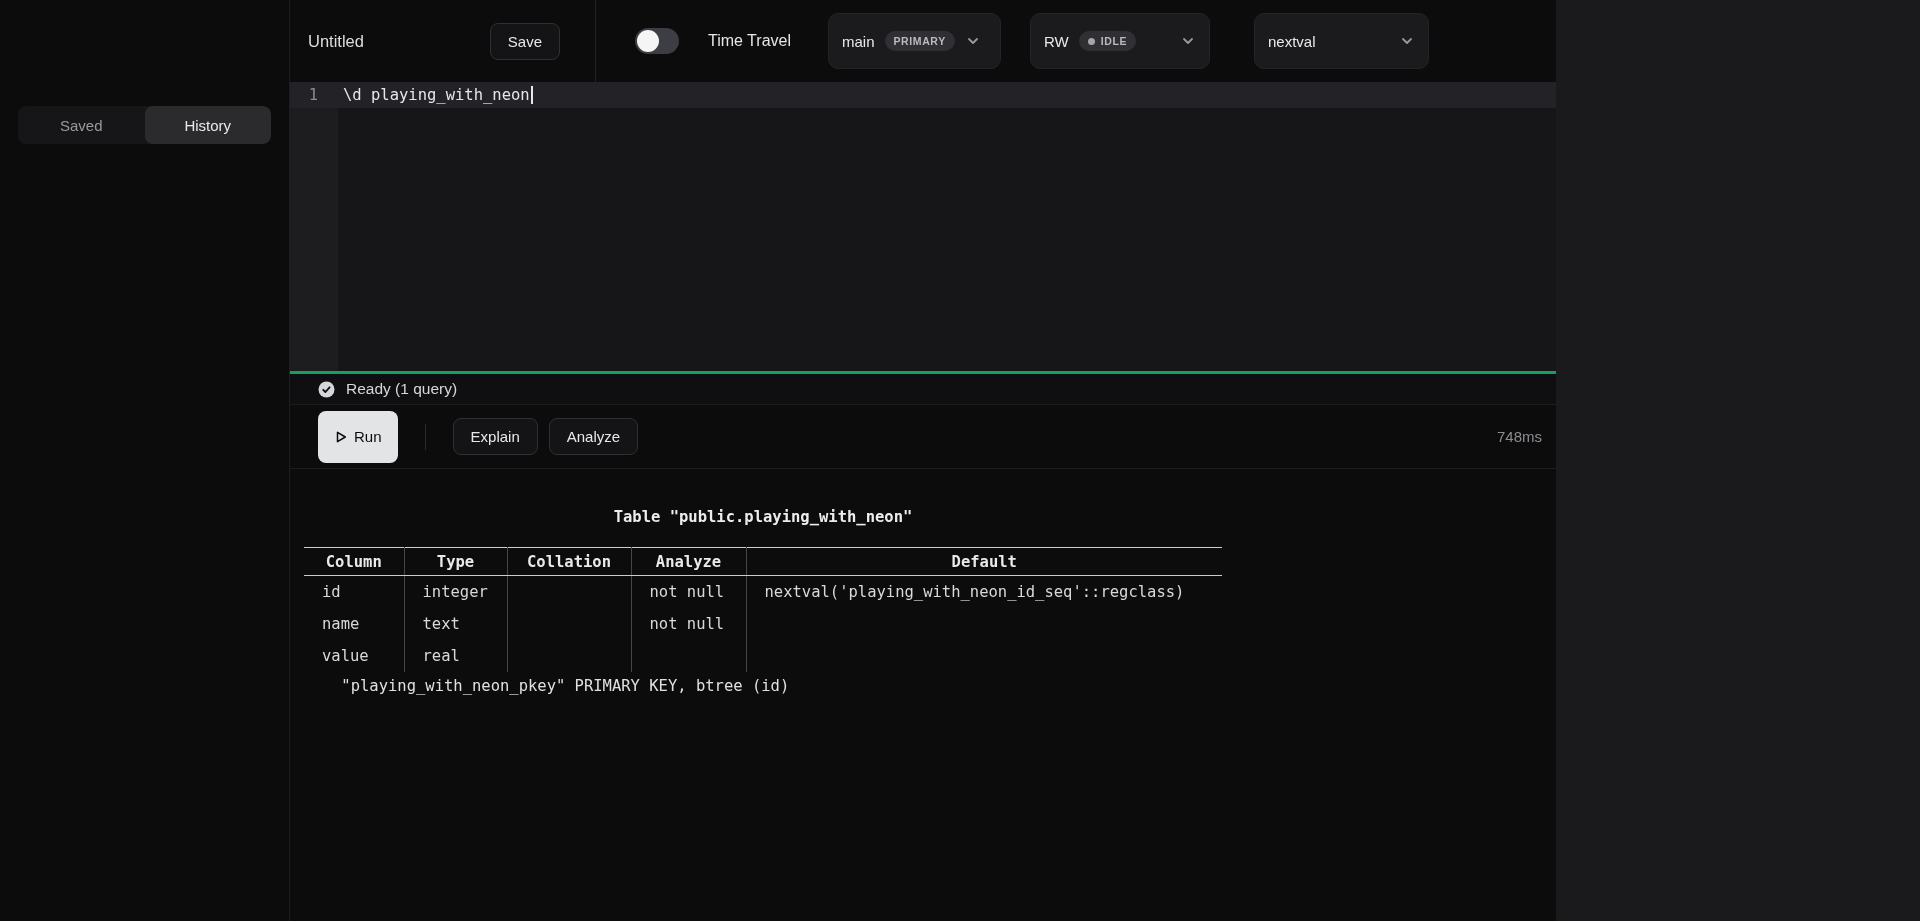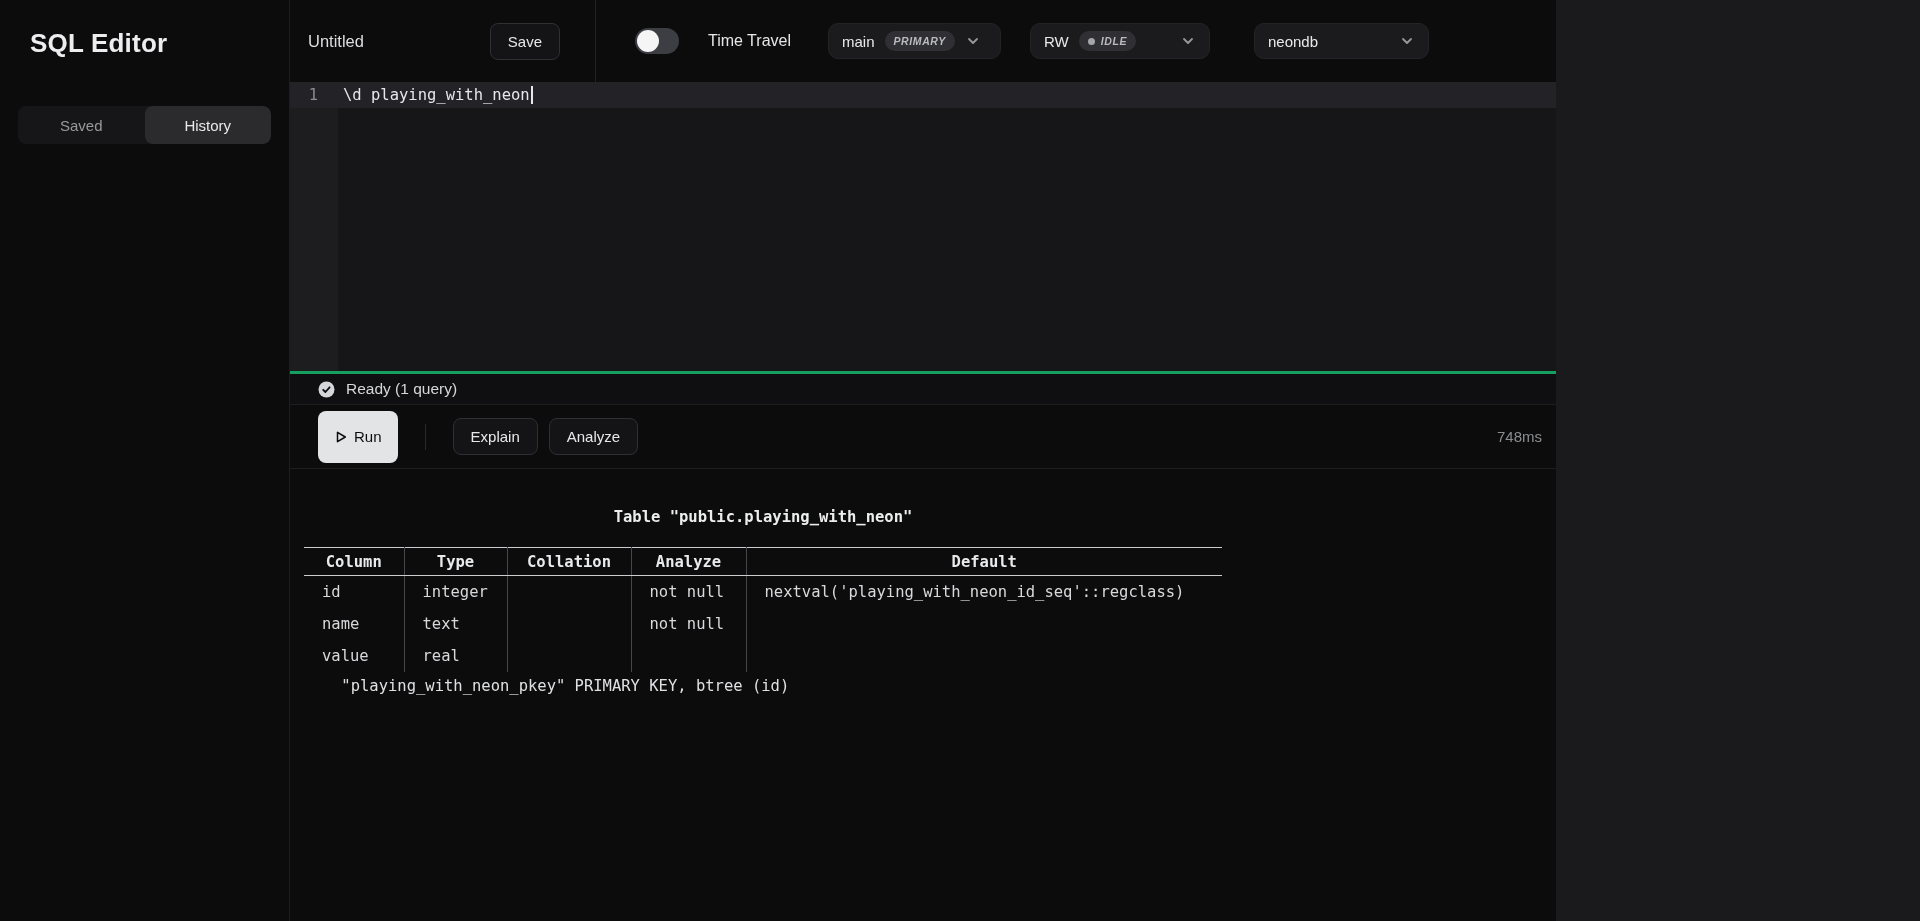--- a/index.html
+++ b/index.html
@@ -38,30 +38,30 @@
     height:37px; padding:0 17px; }
   .name-section .btn.dark { margin-left:auto; margin-right:18px; }
   .vdivider { width:1px; height:82px; background:#222225; }
 
   .toggle { position:relative; margin-left:22px; width:44px; height:26px;
     border-radius:13px; background:#3d3e43; border:none; cursor:pointer; flex:none; }
   .toggle .knob { position:absolute; left:2px; top:2px; width:22px; height:22px;
     border-radius:50%; background:#f5f5f6; }
   .toggle-label { margin-left:12px; font-size:16px; color:#e6e6e9; }
 
-  .dropdown { display:flex; align-items:center; gap:10px; height:36px;
+  .dropdown { display:flex; align-items:center; gap:10px; height:56px;
     background:#1b1b1e; border:1px solid #242428; border-radius:10px;
     padding:0 13px; color:#e9e9eb; font-size:15px; font-weight:500;
     font-family:inherit; cursor:pointer; }
   .dropdown.branch  { margin-left:20px; width:173px; }
   .dropdown.compute { margin-left:12px; width:180px; }
   .dropdown.db      { margin-left:27px; width:175px; }
   .pill { background:#303034; color:#b9bbbf; font-size:10.5px; font-weight:600;
     letter-spacing:.6px; padding:4px 9px; border-radius:999px; display:inline-flex;
-    align-items:center; gap:6px;font-style:italic; }
+    align-items:center; gap:6px; }
   .pill .dot { width:7px; height:7px; border-radius:50%;
     background:var(--idle-dot, #a4a6aa); }
   .chev { flex:none; }
   .chev.end { margin-left:auto; }
 
   
   .editor { position:absolute; left:0; top:82px; width:1266px; height:289px;
     background:#161618; cursor:text; }
   .gutter-col { position:absolute; left:0; top:0; width:48px; height:289px;
     background:#1d1d1f; }
@@ -107,21 +107,20 @@
     border-right:1px solid #46474c; }
   .r-line { white-space:pre; line-height:29px; color:#dfe0e2; }
   .r-line.first { margin-top:14px; }
 </style>
 </head>
 <body>
 
 <div class="app">
 
   <aside class="sidebar">
-    <h1>SQL Editor</h1>
     <div class="tabs">
       <button class="tab">Saved</button>
       <button class="tab active">History</button>
     </div>
   </aside>
 
   <main class="main">
 
     <header class="topbar">
       <div class="name-section">
@@ -148,21 +147,21 @@
         <span class="pill">
           <i class="dot"></i>
           <span>IDLE</span>
         </span>
         <svg class="chev end" width="16" height="16" viewBox="0 0 16 16" fill="none">
             <path d="M4 6l4 4 4-4" stroke="#96989c" stroke-width="1.8" stroke-linecap="round" stroke-linejoin="round"></path>
           </svg>
       </button>
 
       <button class="dropdown db">
-        <span>neondb</span>
+        <span>nextval</span>
         <svg class="chev end" width="16" height="16" viewBox="0 0 16 16" fill="none">
             <path d="M4 6l4 4 4-4" stroke="#96989c" stroke-width="1.8" stroke-linecap="round" stroke-linejoin="round"></path>
           </svg>
       </button>
     </header>
 
     <section class="editor">
       <div class="gutter-col"></div>
       <div class="code-line active">
         <span class="gutter-num">1</span>

